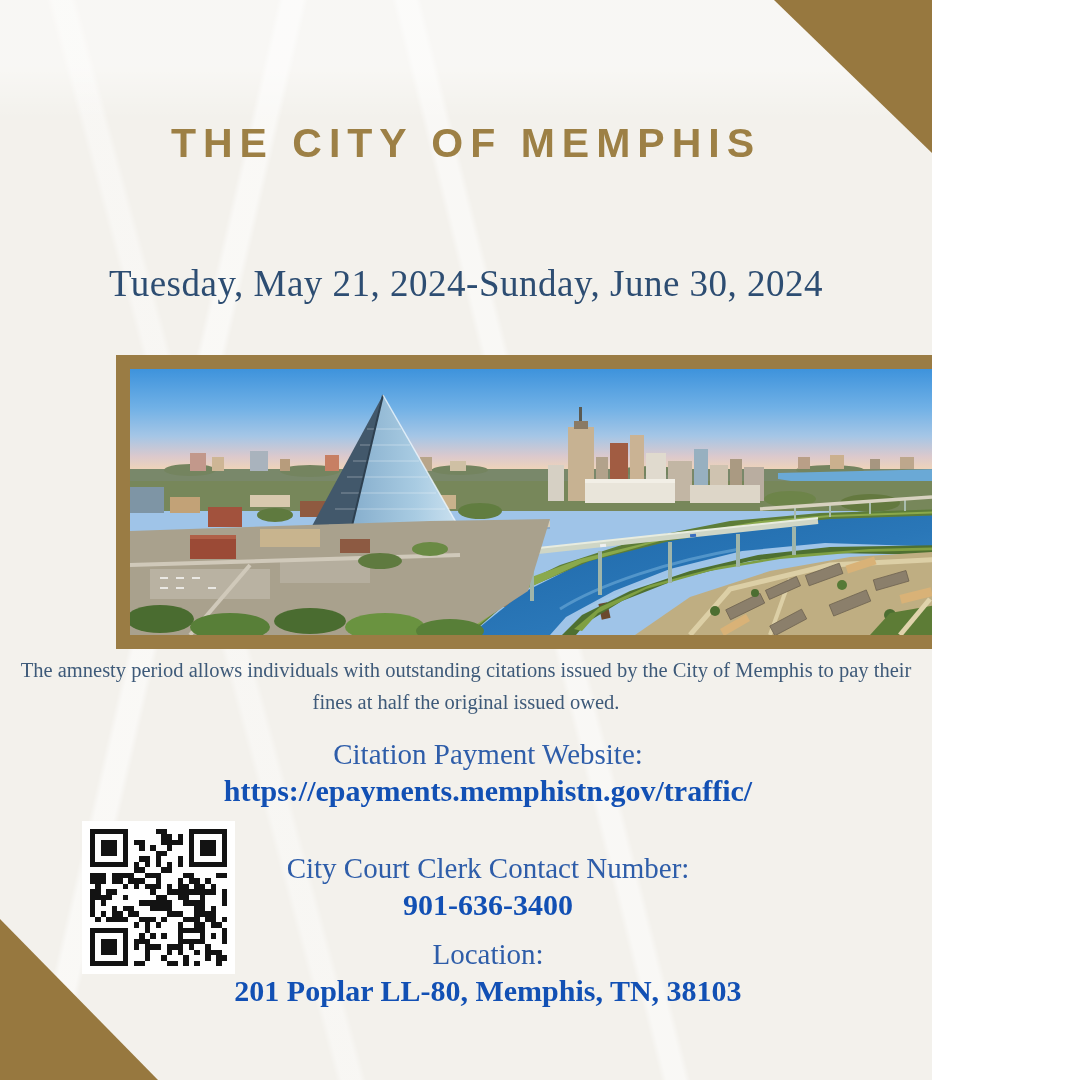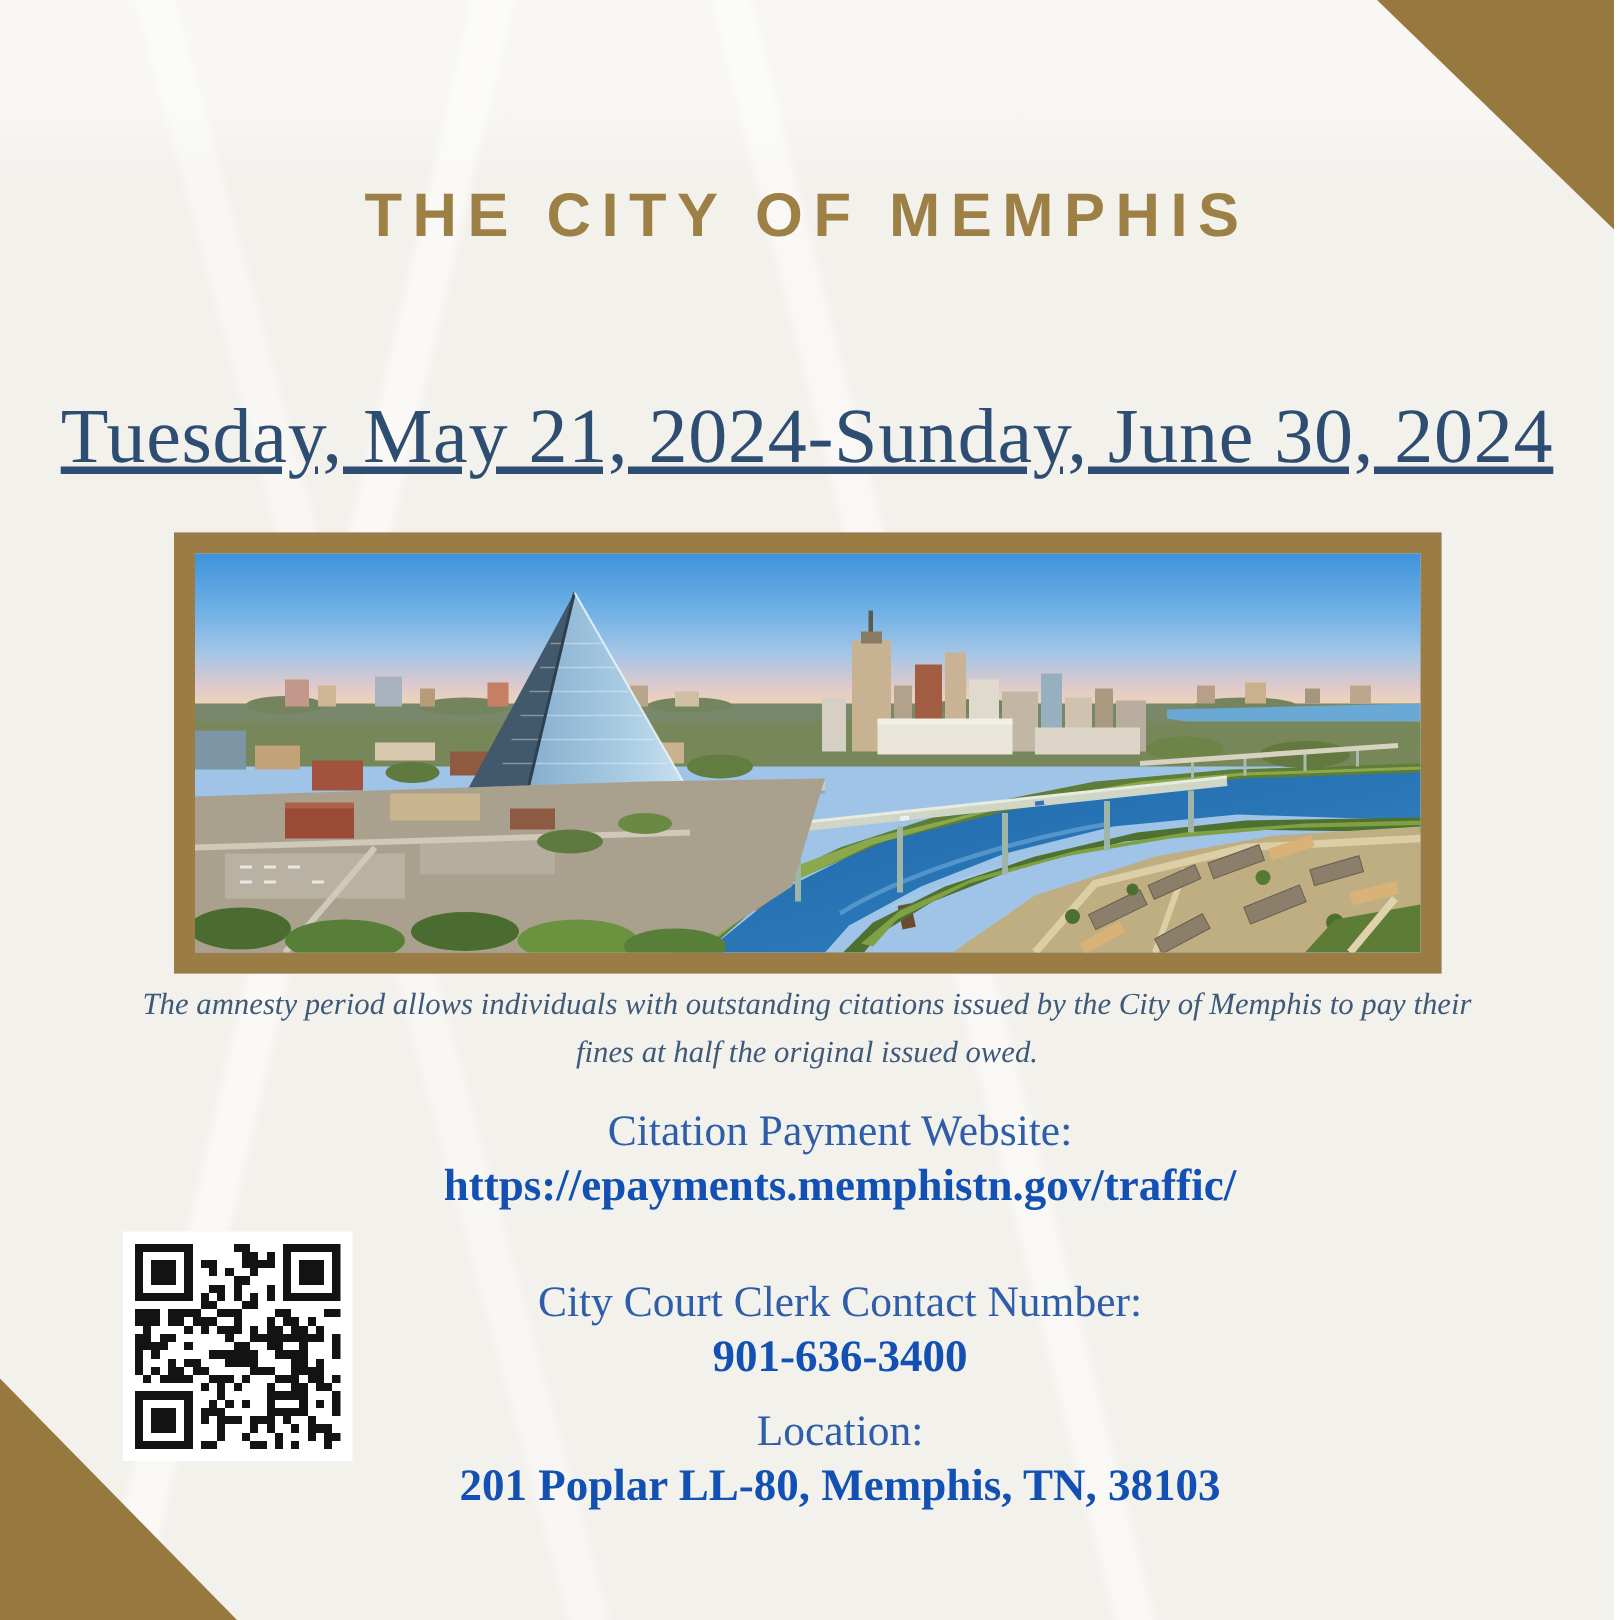--- a/index.html
+++ b/index.html
@@ -1,45 +1,45 @@
 <!DOCTYPE html>
 <html style="--bg: #f3f1ec; --gold: #9d8045; --gold-corner: #97783f; --gold-frame: #9a7c44; --navy: #2d4d72; --caption-blue: #3e5a79; --label-blue: #2e5da9; --value-blue: #1250b4;"><head>
 <meta charset="utf-8">
 <style>
   :root{
     --bg:#f3f1ec; --gold:#9d8045; --gold-corner:#97783f; --gold-frame:#9a7c44;
     --navy:#2d4d72; --caption-blue:#3e5a79; --label-blue:#2e5da9; --value-blue:#1250b4;
   }
   *{margin:0;padding:0;box-sizing:border-box;}
   html,body{width:1080px;height:1080px;background:#fff;}
-  .page{position:relative;width:1076px;height:1080px;background:var(--bg);overflow:hidden;
+  .page{position:relative;width:932px;height:1080px;background:var(--bg);overflow:hidden;
         font-family:"Liberation Serif",serif;}
   .bg-pattern{position:absolute;inset:0;pointer-events:none;
     background-image:
       linear-gradient(103deg, transparent 23.5%, rgba(255,255,255,.55) 24%, rgba(255,255,255,.55) 25.6%, transparent 26.1%),
       linear-gradient(76deg, transparent 55%, rgba(255,255,255,.5) 55.5%, rgba(255,255,255,.5) 57%, transparent 57.5%),
       linear-gradient(180deg, rgba(255,255,255,.45) 6.2%, transparent 11%),
       linear-gradient(255deg, transparent 70%, rgba(255,255,255,.4) 70.5%, rgba(255,255,255,.4) 72%, transparent 72.5%);
   }
   .corner{position:absolute;background:var(--gold-corner);}
   .corner.tr{top:0;right:0;width:158px;height:153px;clip-path:polygon(0 0,100% 0,100% 100%);}
   .corner.bl{bottom:0;left:0;width:158px;height:161px;clip-path:polygon(0 0,100% 100%,0 100%);}
 
   .title{position:absolute;top:112px;left:0;width:100%;text-align:center;
          font-family:"Liberation Sans",sans-serif;font-weight:700;font-size:41px;
          letter-spacing:7px;line-height:62px;color:var(--gold);}
   .date{position:absolute;top:262px;left:0;width:100%;text-align:center;
-        font-size:52px;color:var(--navy);letter-spacing:.5px;text-decoration:underline;}
+        font-size:37px;color:var(--navy);letter-spacing:.5px;}
 
   .photo-frame{position:absolute;left:116px;top:355px;width:845px;height:294px;
                border:14px solid var(--gold-frame);background:#9fc4e8;}
   .photo-frame svg{display:block;width:817px;height:266px;}
 
   .caption{position:absolute;top:654px;left:0;width:100%;text-align:center;
-           font-style:italic;font-size:20.5px;line-height:32px;color:var(--caption-blue);}
+           font-size:20.5px;line-height:32px;color:var(--caption-blue);}
 
   .contact{position:absolute;top:736px;left:0;width:100%;text-align:center;
            transform:translateX(22px);}
   .c-label{font-size:29px;line-height:36px;color:var(--label-blue);}
   .c-value{display:block;font-weight:700;font-size:30px;line-height:38px;
            color:var(--value-blue);text-decoration:none;}
   .gap1{height:40px;} .gap2{height:12px;}
 
   .qr{position:absolute;left:82px;top:821px;width:153px;height:153px;background:#fff;padding:8px;}
   .qr svg{display:block;width:137px;height:137px;shape-rendering:crispEdges;}

